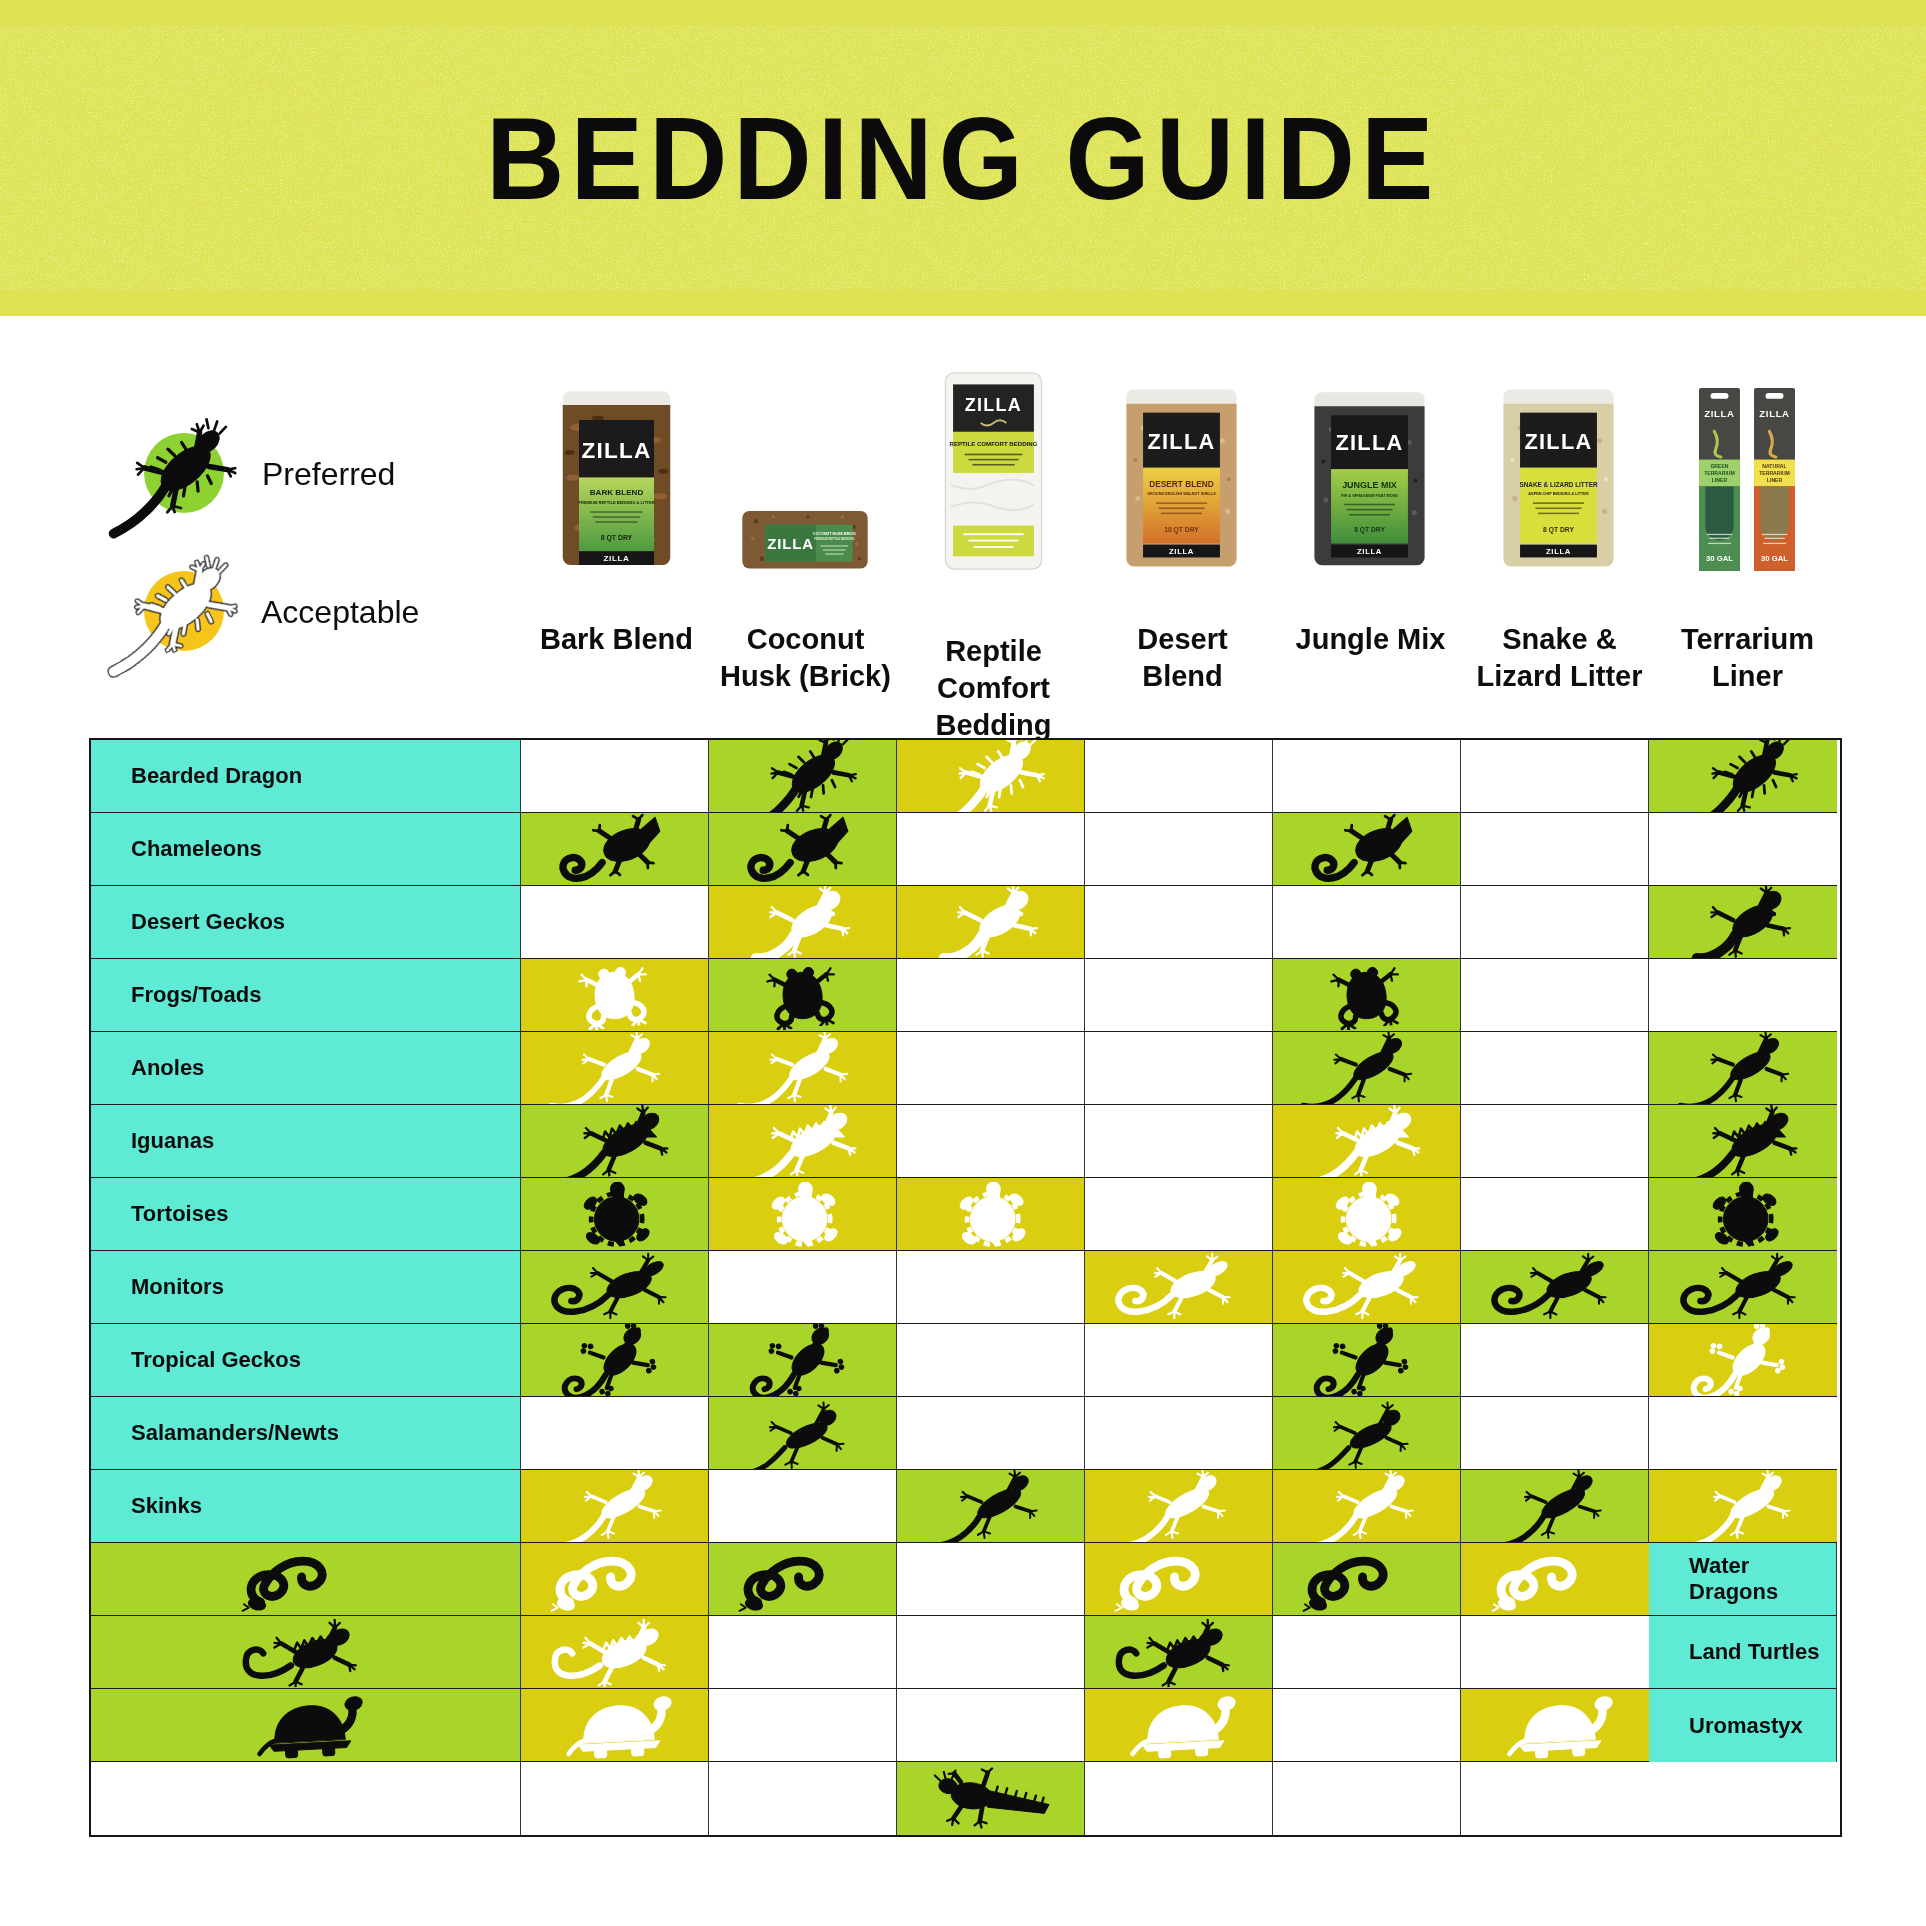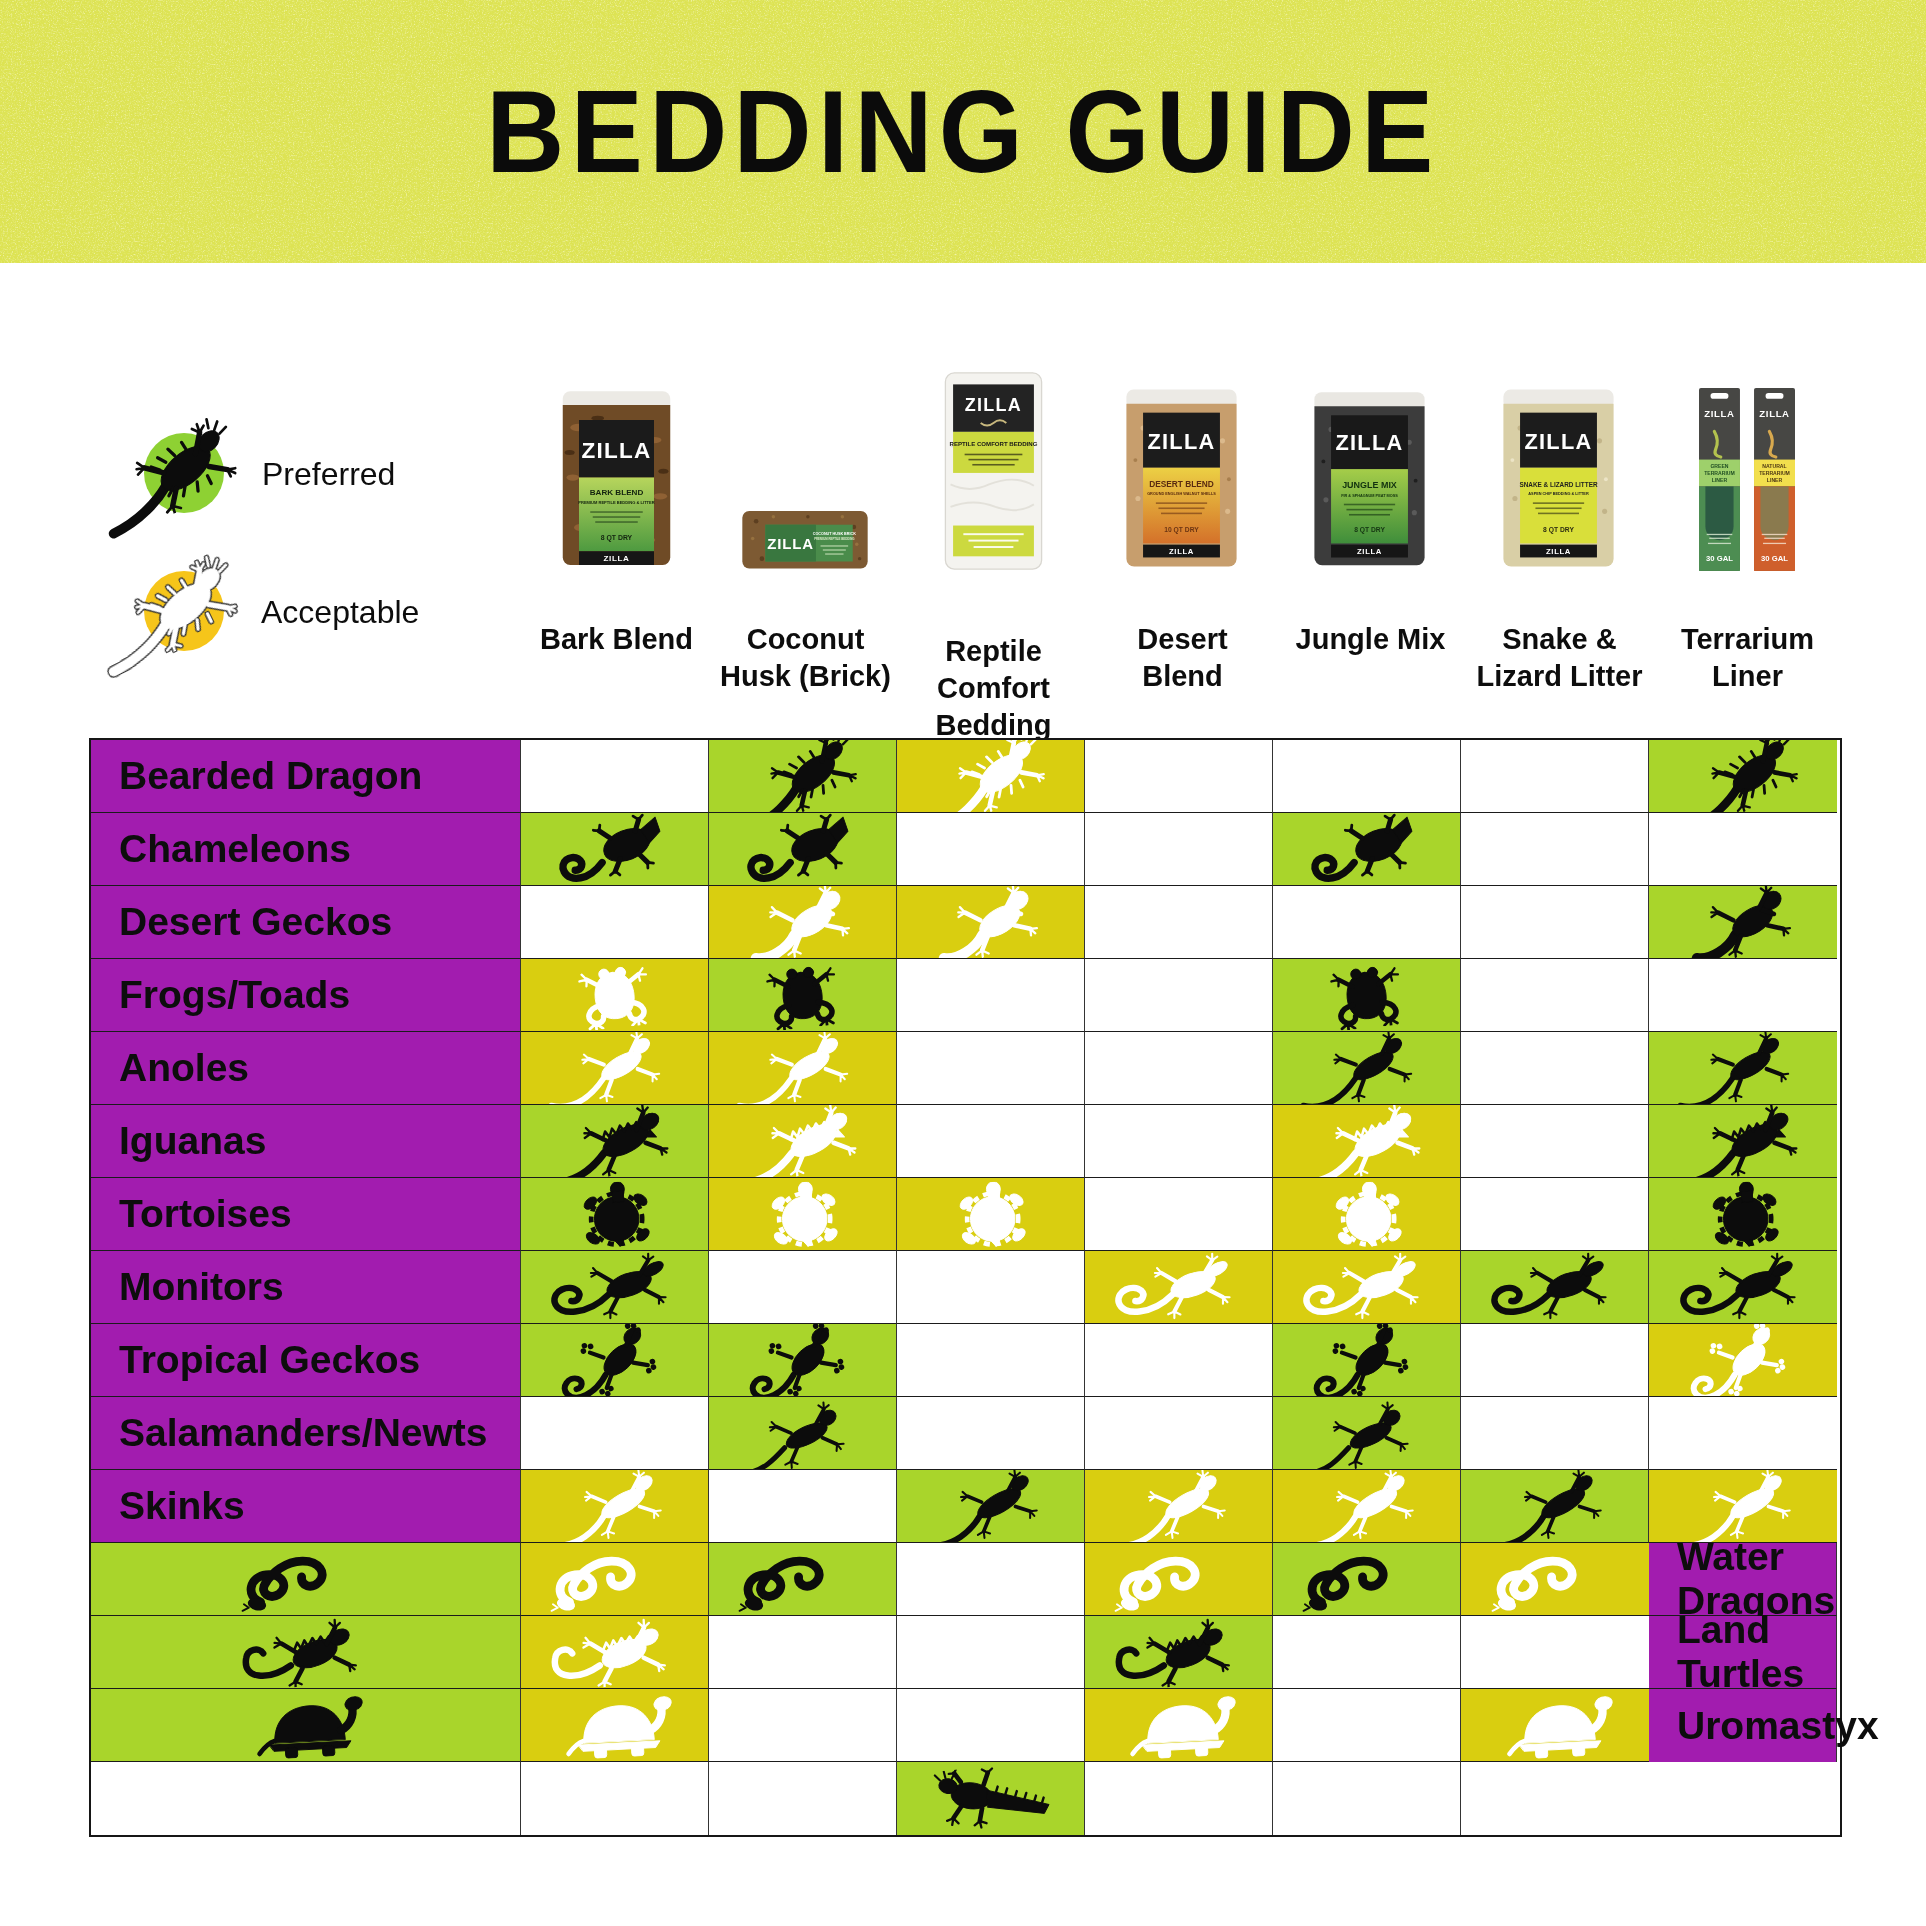--- a/index.html
+++ b/index.html
@@ -8,21 +8,21 @@
     background:#ffffff;font-family:"Liberation Sans", sans-serif;color:#0d0d0d;
   }
   :root{
     --preferred:#a9d52b;
     --acceptable:#d9ce10;
     --legend-green:#8ed133;
     --legend-yellow:#f6c51a;
     --banner:#dde353;
   }
   
-  .banner{position:absolute;left:0;top:0;width:1926px;height:263px;background:var(--banner);}
+  .banner{position:absolute;left:0;top:0;width:1926px;height:316px;background:var(--banner);}
   .banner svg.tex{position:absolute;inset:0;width:100%;height:100%;}
   .banner-title{
     position:absolute;inset:0;display:flex;align-items:center;justify-content:center;
     font-size:108px;font-weight:900;letter-spacing:6.4px;color:#0b0b0b;white-space:nowrap;
     transform:scaleY(1.08);
   }
   
   .legend-circle{position:absolute;width:80px;height:80px;border-radius:50%;}
   .legend-circle.green{background:var(--legend-green);}
   .legend-circle.yellow{background:var(--legend-yellow);}
@@ -39,23 +39,23 @@
     position:absolute;top:621px;width:193px;text-align:center;
     font-size:29px;line-height:37px;font-weight:700;white-space:pre-line;
   }
   
   .table{
     position:absolute;left:89px;top:738px;
     width:1749px;border:2.6px solid #161616;background:#fff;
     display:grid;grid-template-columns:430px repeat(7,188px);grid-auto-rows:73px;
   }
   .rowlabel{
-    display:flex;align-items:center;padding-left:28px;box-sizing:border-box;
-    font-size:39px;font-weight:700;
-    border-right:1.3px solid #343434;border-bottom:1.9px solid #1b1b1b;background:#a21caf;
+    display:flex;align-items:center;padding-left:40px;box-sizing:border-box;
+    font-size:22px;font-weight:700;
+    border-right:1.3px solid #343434;border-bottom:1.9px solid #1b1b1b;background:#5eead4;
   }
   .cell{
     display:flex;align-items:center;justify-content:center;overflow:hidden;
     border-right:1.3px solid #343434;border-bottom:1.9px solid #1b1b1b;background:#fff;
   }
   .cell.p{background:var(--preferred);}
   .cell.a{background:var(--acceptable);}
   .cell .icon{width:161px;height:65px;color:#0c0c0c;flex:none;}
   .cell.a .icon{color:#ffffff;}
   .lastcol{border-right:none;}

